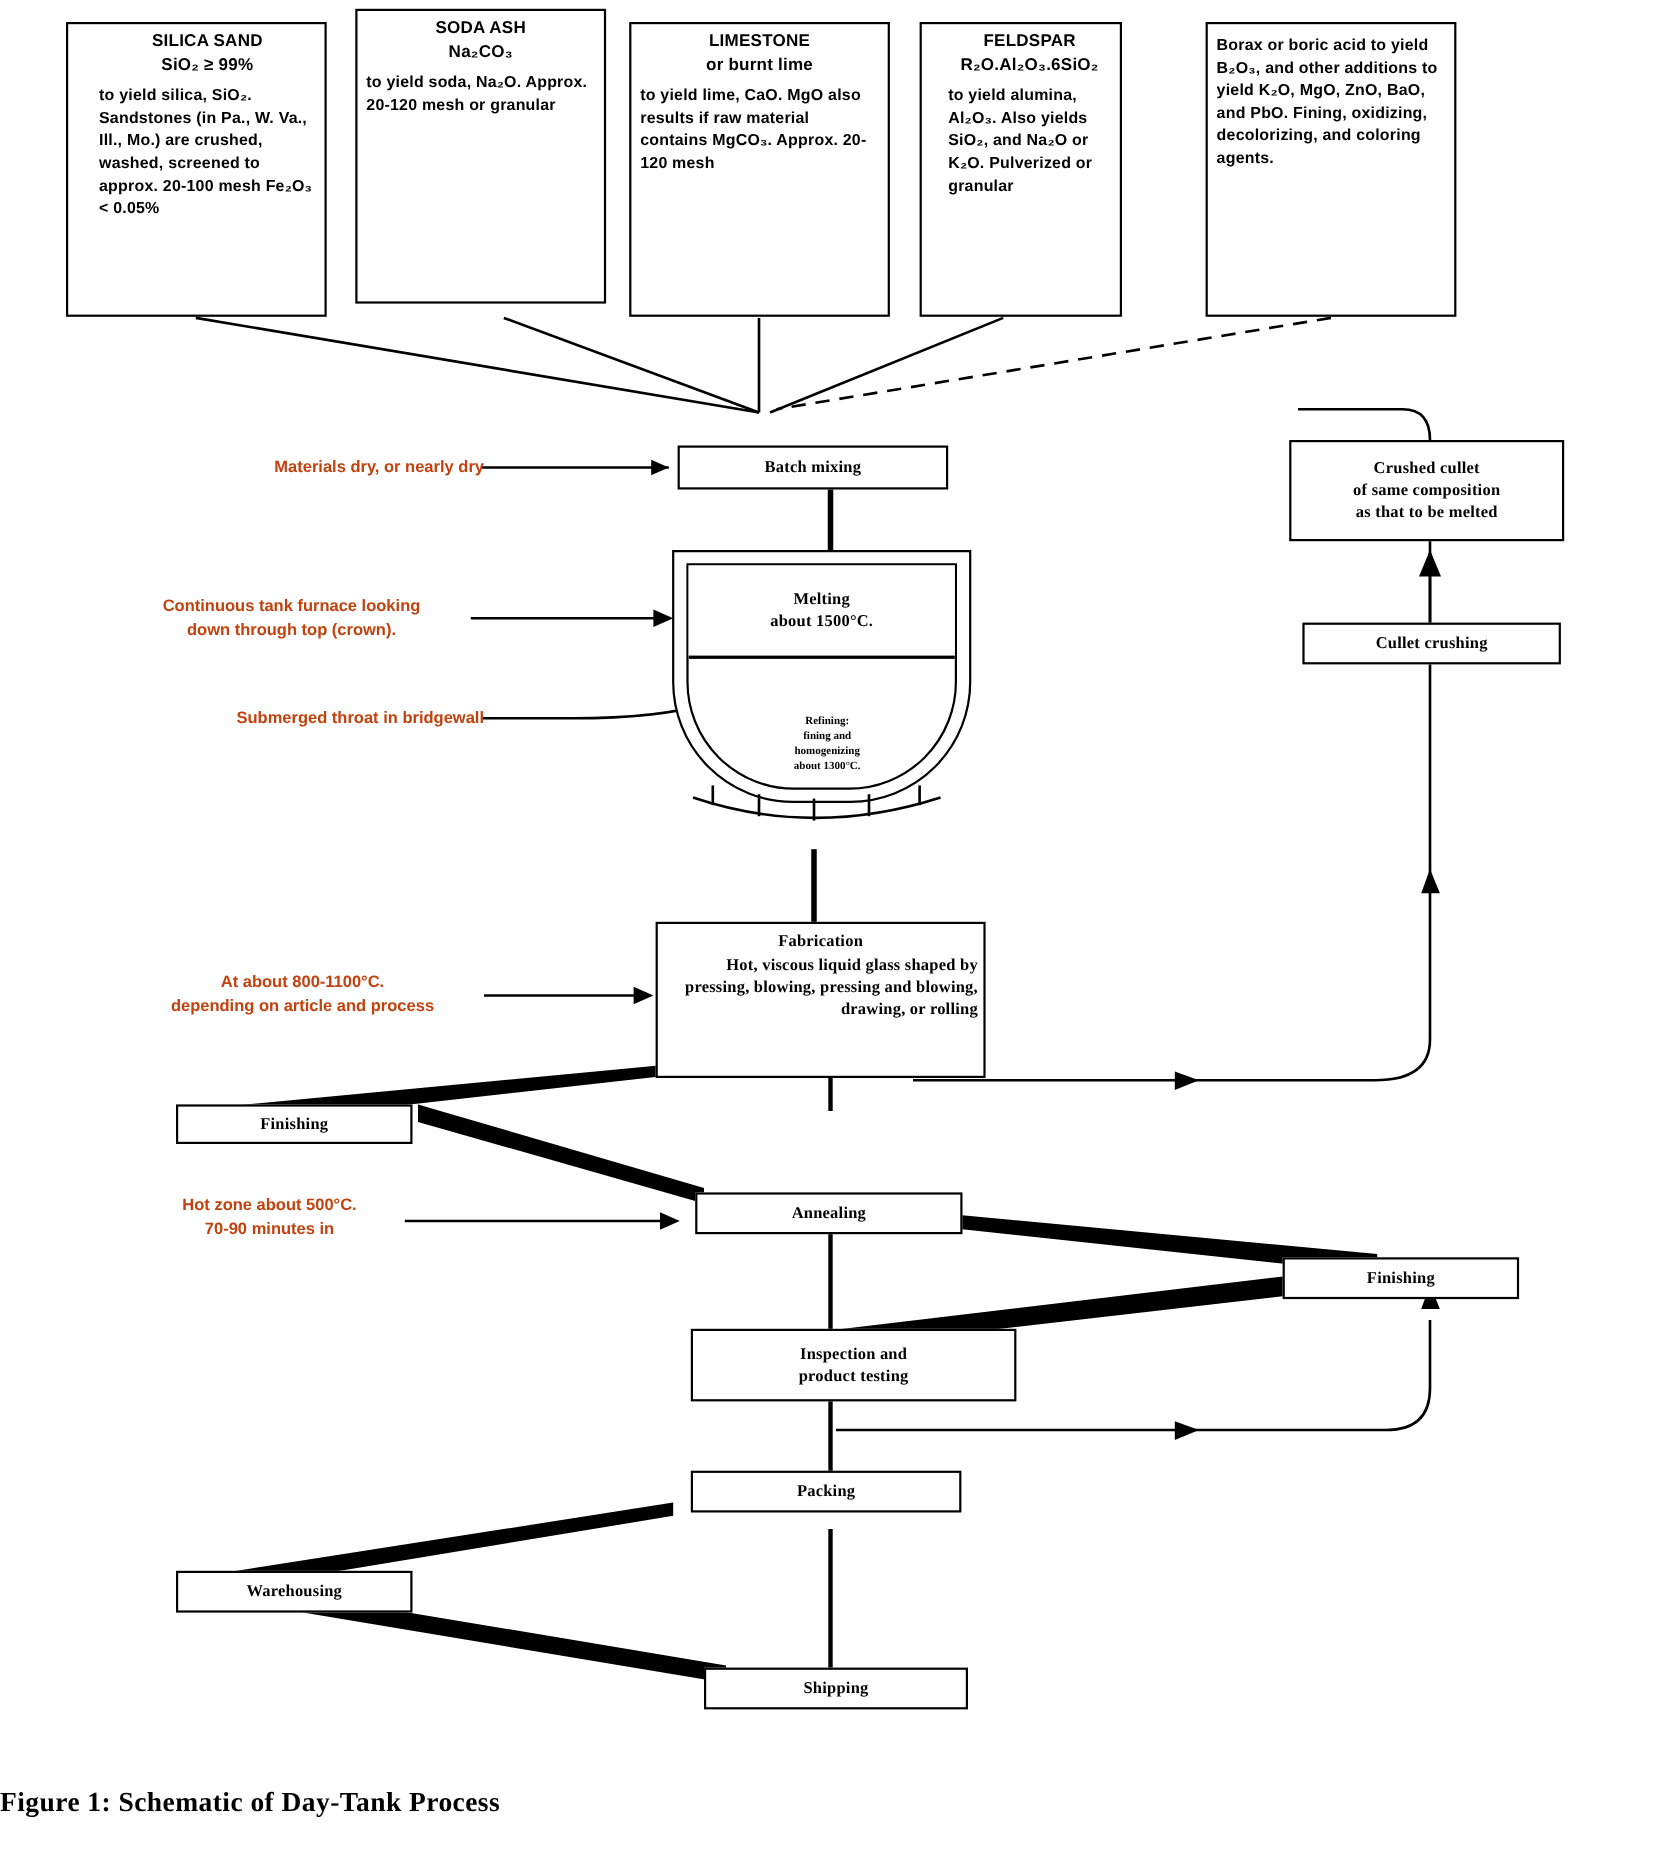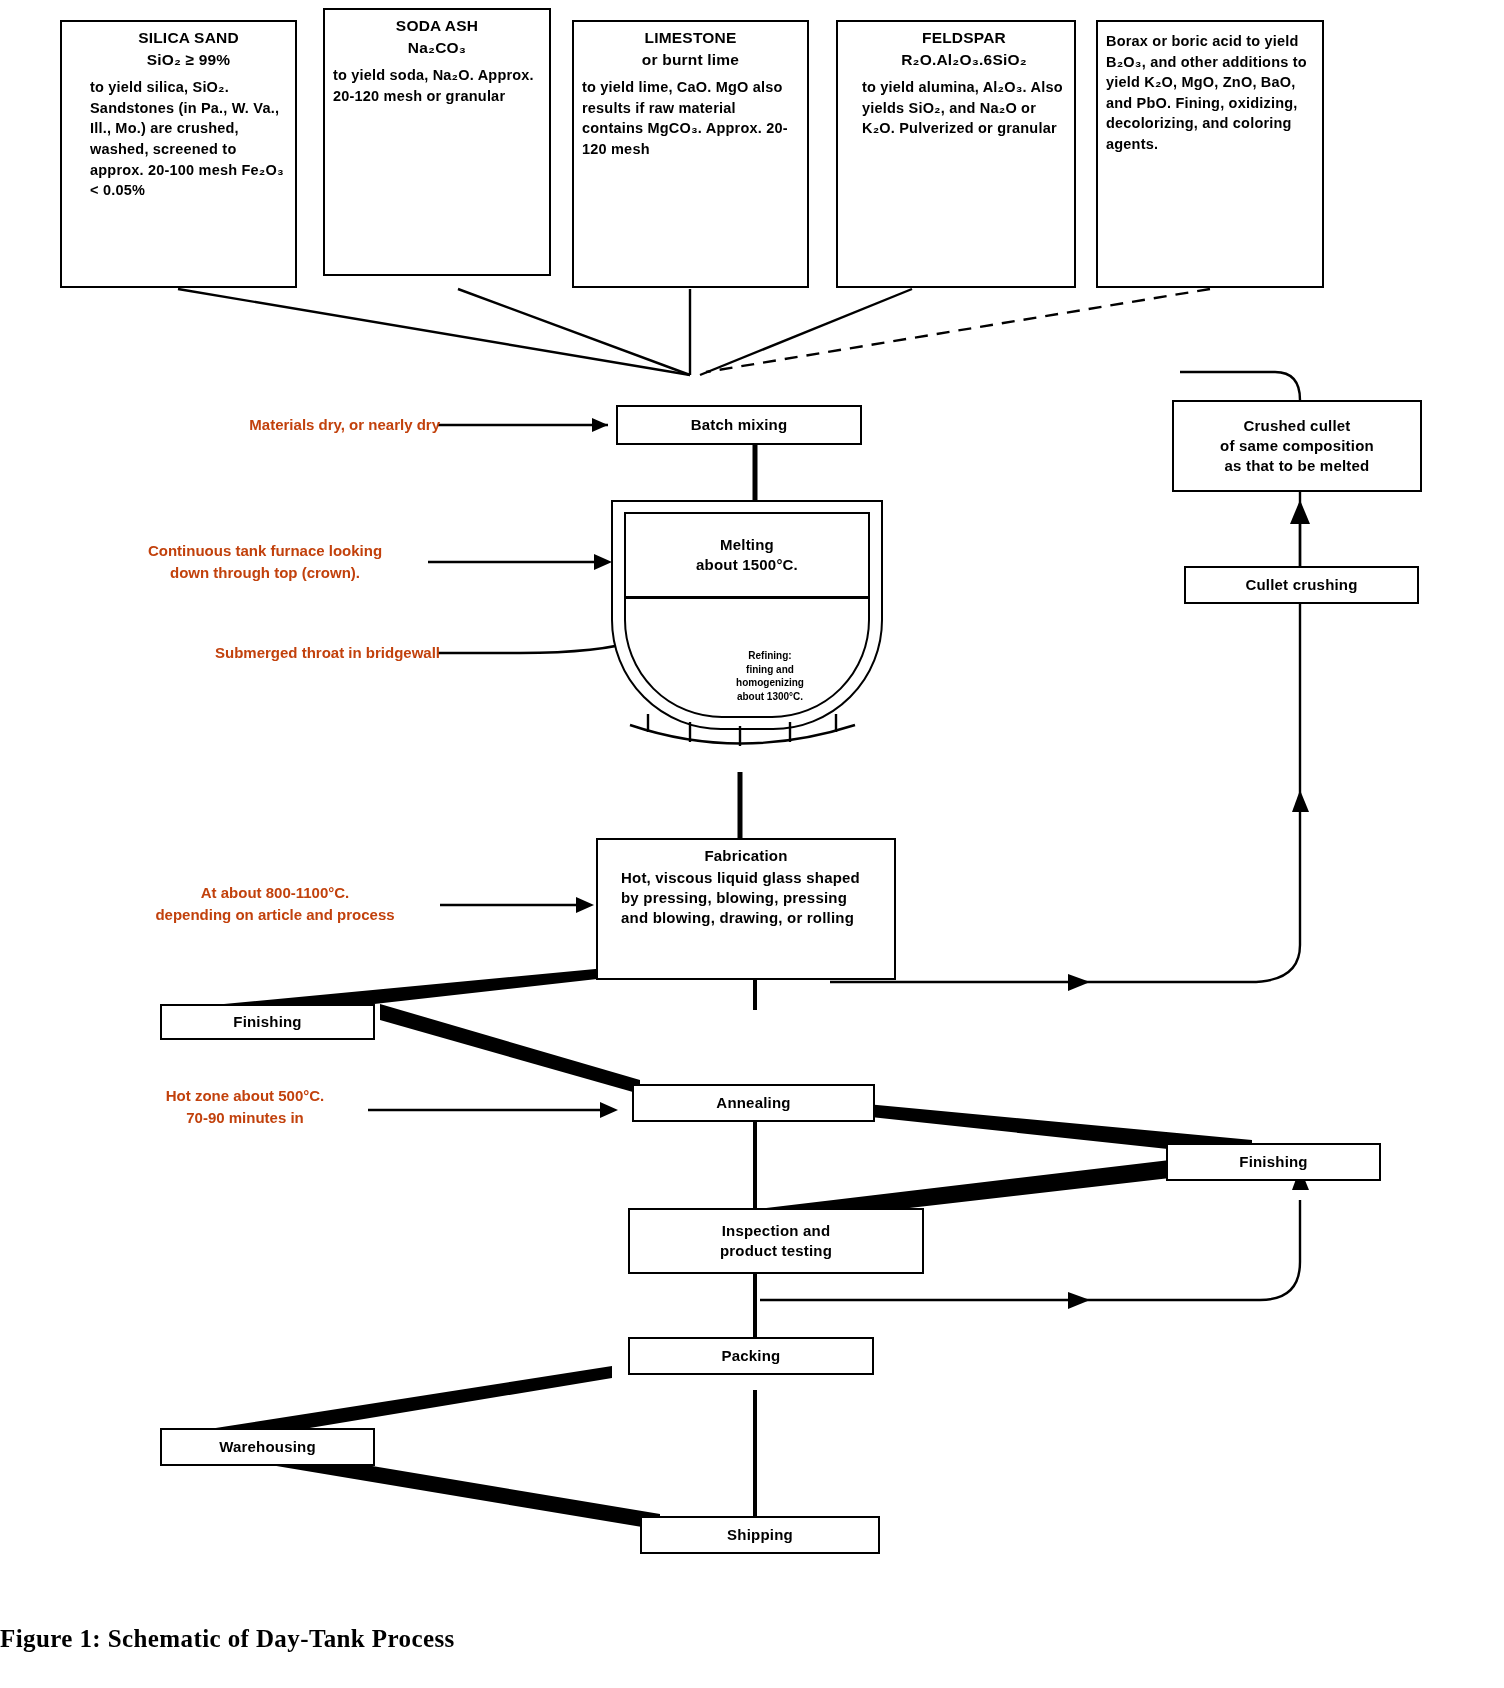--- a/index.html
+++ b/index.html
@@ -47,24 +47,25 @@
     line-height: 1.3;
     margin-bottom: 7px;
   }
   .feed-box .bd {
     text-align: left;
   }
   .proc {
     display: flex;
     align-items: center;
     justify-content: center;
-    text-align: left;
+    text-align: right;
     font-size: 15px;
     line-height: 1.35;
-    padding: 3px 23px;
+    padding: 3px 5px;
+    font-family: Liberation Serif, serif;
   }
   .label {
     position: absolute;
     font-size: 15px;
     font-weight: bold;
     line-height: 1.45;
     text-align: center;
     color: #c2410c;
   }
   .label.right {
@@ -101,21 +102,21 @@
     <div class="hd" style="margin-top:-5px;"><span>Na₂CO₃</span></div>
     <div class="bd">to yield soda, Na₂O. Approx. 20-120 mesh or granular</div>
   </div>
 
   <div class="box feed-box" style="left:572px; top:20px; width:237px; height:268px;">
     <div class="hd"><span>LIMESTONE</span></div>
     <div class="hd" style="margin-top:-5px;"><span>or burnt lime</span></div>
     <div class="bd">to yield lime, CaO. MgO also results if raw material contains MgCO₃. Approx. 20-120 mesh</div>
   </div>
 
-  <div class="box feed-box" style="left:836px; top:20px; width:240px; height:268px;padding-left:24px;">
+  <div class="box feed-box" style="left:836px; top:20px; width:184px; height:268px;padding-left:24px;">
     <div class="hd"><span>FELDSPAR</span></div>
     <div class="hd" style="margin-top:-5px;"><span>R₂O.Al₂O₃.6SiO₂</span></div>
     <div class="bd">to yield alumina, Al₂O₃. Also yields SiO₂, and Na₂O or K₂O. Pulverized or granular</div>
   </div>
 
   <div class="box feed-box" style="left:1096px; top:20px; width:228px; height:268px;">
     <div class="bd" style="padding-top:3px;">Borax or boric acid to yield B₂O₃, and other additions to yield K₂O, MgO, ZnO, BaO, and PbO. Fining, oxidizing, decolorizing, and coloring agents.</div>
   </div>
 
   <svg class="svg-layer" viewBox="0 0 1504 1688">

